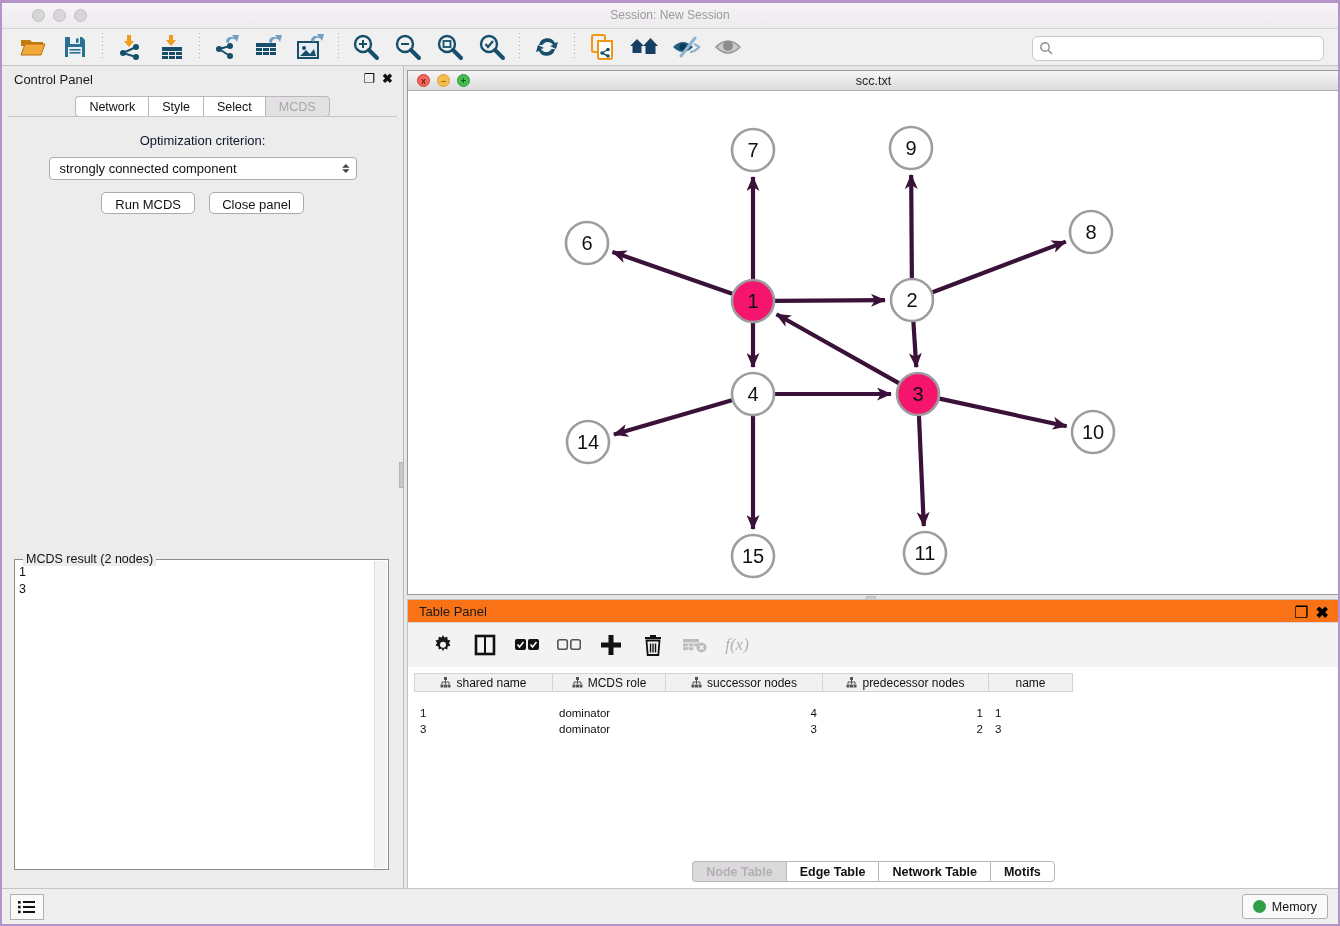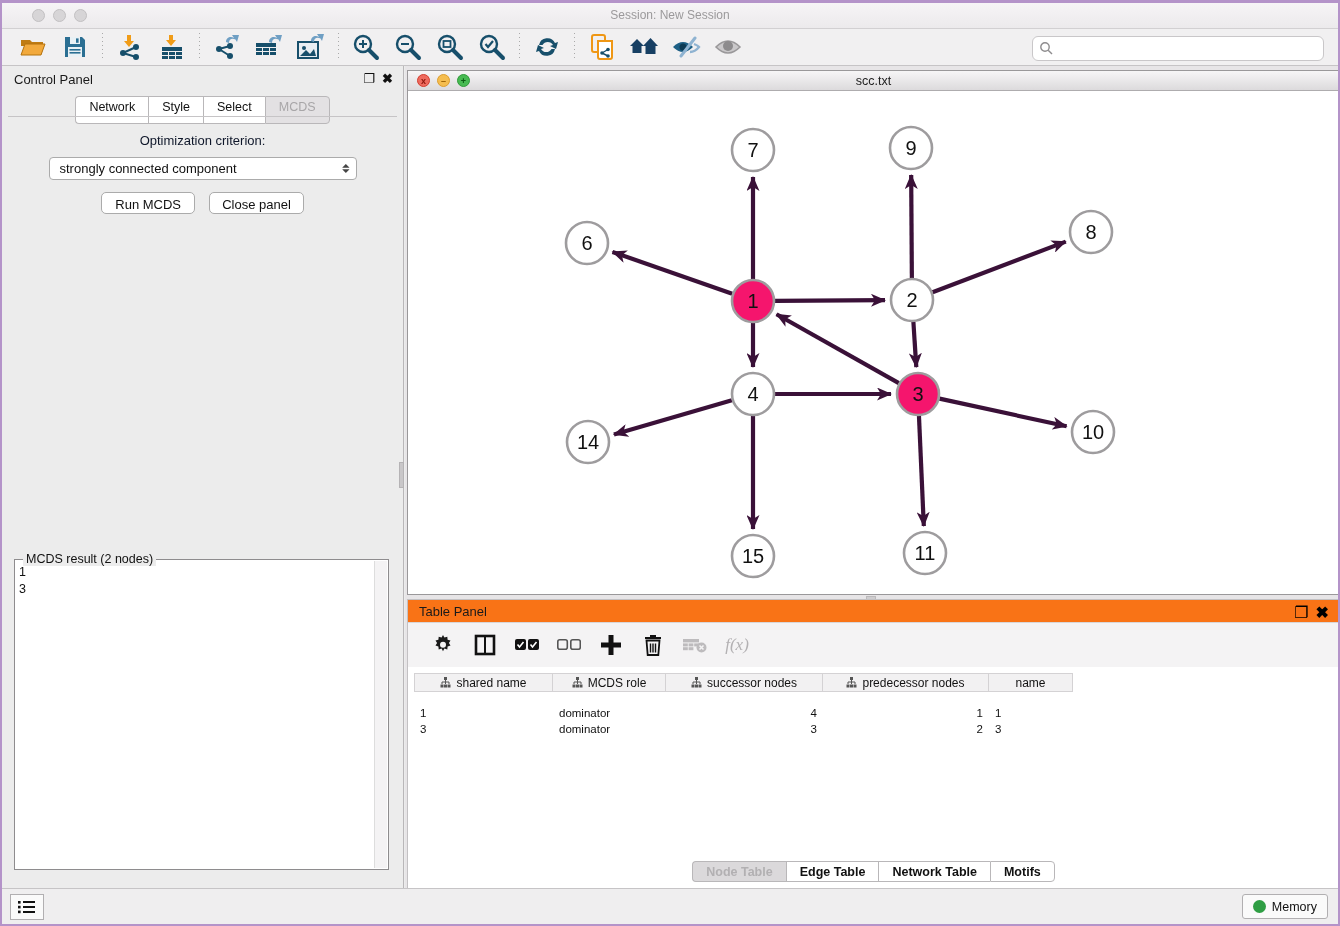--- a/index.html
+++ b/index.html
@@ -36,21 +36,21 @@
   .searchbox input { border:none; outline:none; flex:1; font-size:12px; background:transparent;
     font-family:"Liberation Sans",sans-serif; }
 
   
   .control-panel { position:absolute; left:0; top:63px; width:402px; bottom:36px;
     background:#ececec; border-right:1px solid #b9b7b9; }
   .panel-head { height:26px; position:relative; }
   .panel-head .ptitle { position:absolute; left:12px; top:6px; font-size:13px; color:#1a1a1a; }
   .panel-head .pbtns { position:absolute; right:10px; top:5px; display:flex; gap:7px; }
   .panel-head .pico { font-size:13px; color:#111; cursor:pointer; line-height:15px; }
-  .cp-tabs { position:absolute; left:0; right:0; top:30px; height:28px; display:flex; justify-content:center; }
+  .cp-tabs { position:absolute; left:0; right:0; top:30px; height:21px; display:flex; justify-content:center; }
   .cp-tab { font-size:12.5px; padding:3px 13px 2px; background:#fff; border:1px solid #b9b7b9;
     border-right:none; color:#111; cursor:pointer; white-space:nowrap; }
   .cp-tab:first-child { border-radius:4px 0 0 4px; }
   .cp-tab:last-child { border-right:1px solid #b9b7b9; border-radius:0 4px 4px 0; }
   .cp-tab.sel { background:#e3e1e3; color:#aoaoa0; color:#a8a6a8; }
   .cp-content { position:absolute; left:6px; right:6px; top:50px; bottom:4px;
     border-top:1px solid #c6c4c6; }
   .opt-label { margin-top:16px; text-align:center; font-size:13px; color:#0f172a; }
   .dropdown { margin:9px auto 0; width:308px; height:23px; background:#fff;
     border:1px solid #ababab; border-radius:4px; display:flex; align-items:center;

